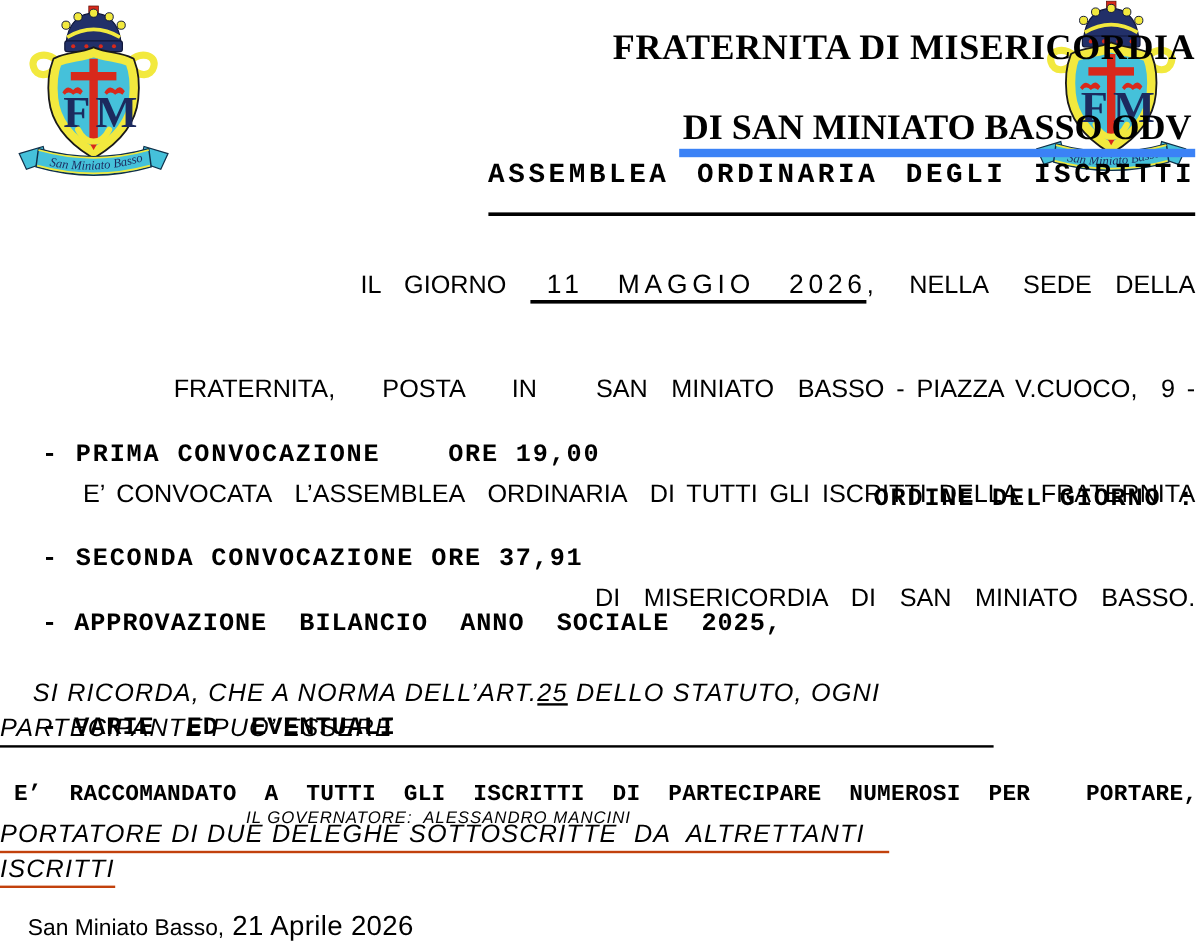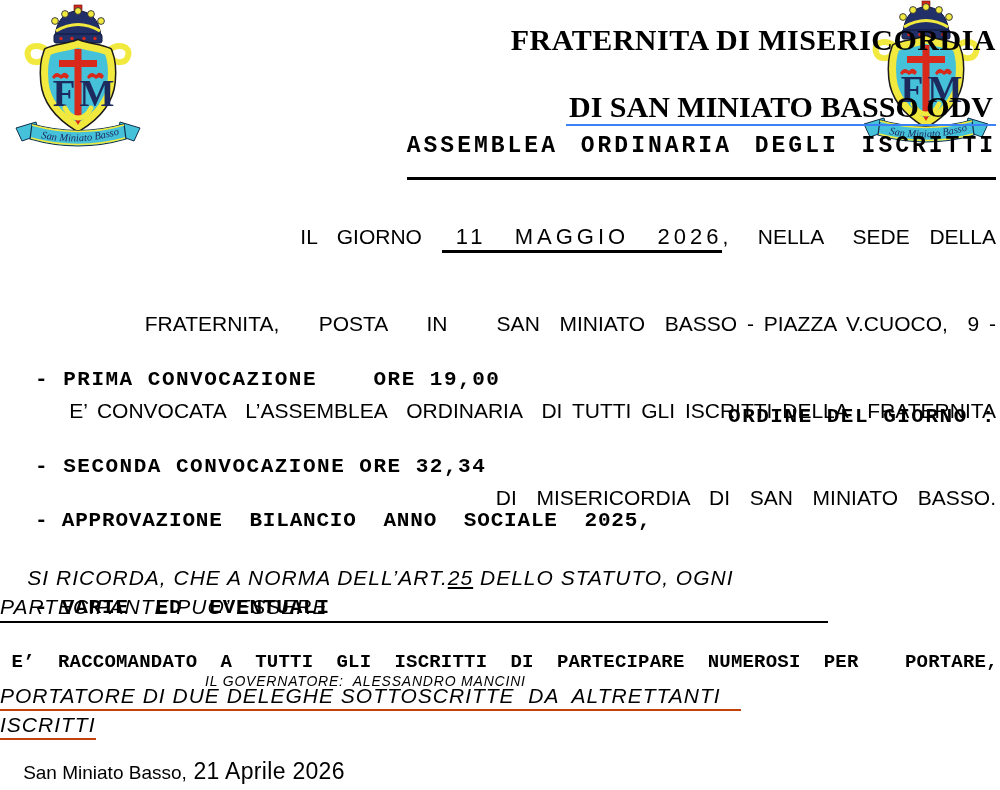--- a/index.html
+++ b/index.html
@@ -5,21 +5,21 @@
   html,body{margin:0;padding:0;background:#fff;}
   .page{position:relative;width:1000px;height:790px;background:#ffffff;
         font-family:"Liberation Sans",sans-serif;color:#000;overflow:hidden;}
   .abs{position:absolute;white-space:pre-wrap;}
   .center{left:0;width:996px;text-align:right;}
   .serif{font-family:"Liberation Serif",serif;font-weight:bold;}
   .mono{font-family:"Liberation Mono","DejaVu Sans Mono",monospace;font-weight:bold;white-space:pre;}
 
   .t1{top:23px;font-size:30px;letter-spacing:.5px;}
   .t2{top:56px;font-size:30px;}
-  .t2 .u{border-bottom:2px solid #3b82f6;padding:0 3px 1px 3px;display:inline-block;line-height:1.05;}
+  .t2 .u{border-bottom:7px solid #3b82f6;padding:0 3px 1px 3px;display:inline-block;line-height:1.05;}
   .sub{top:107px;font-size:23px;letter-spacing:3px;word-spacing:6px;}
   .sub .u{border-bottom:3px solid #000;padding-bottom:18px;display:inline-block;line-height:1.1;}
 
   .para{top:164px;font-size:21px;line-height:29px;word-spacing:4px;}
   .mdate{font-weight:normal;font-size:22px;letter-spacing:4px;border-bottom:3px solid #000;padding-bottom:1px;}
 
   .conv{top:307px;left:35px;font-size:21px;line-height:29px;letter-spacing:1.5px;}
   .ordh{top:393px;font-size:21px;letter-spacing:1.5px;margin-top:12px;}
   .items{top:448px;left:35px;font-size:21px;line-height:29px;letter-spacing:.8px;}
 
@@ -114,21 +114,21 @@
 
   <div class="abs center para">
     <div><span>IL  GIORNO  </span><span class="mdate"> 11  MAGGIO  2026</span><span>,   NELLA   SEDE  DELLA</span></div>
     <div>FRATERNITA,    POSTA    IN     SAN  MINIATO  BASSO - PIAZZA V.CUOCO,  9 -</div>
     <div>E’ CONVOCATA  L’ASSEMBLEA  ORDINARIA  DI TUTTI GLI ISCRITTI DELLA  FRATERNITA</div>
     <div>DI  MISERICORDIA  DI  SAN  MINIATO  BASSO.</div>
   </div>
 
   <div class="abs mono conv">
     <div>- PRIMA CONVOCAZIONE    ORE 19,00</div>
-    <div>- SECONDA CONVOCAZIONE ORE 32,34</div>
+    <div>- SECONDA CONVOCAZIONE ORE 37,91</div>
   </div>
 
   <div class="abs center mono ordh">ORDINE DEL GIORNO :</div>
   <div class="abs mono items">
     <div>- APPROVAZIONE  BILANCIO  ANNO  SOCIALE  2025,</div>
     <div>- VARIE  ED  EVENTUALI</div>
   </div>
 
   <div class="abs ric">
     <div class="l1"><span>    SI RICORDA, CHE A NORMA DELL’ART.</span><span class="num">25</span><span> DELLO STATUTO, OGNI PARTECIPANTE PUO’ ESSERE</span></div>

